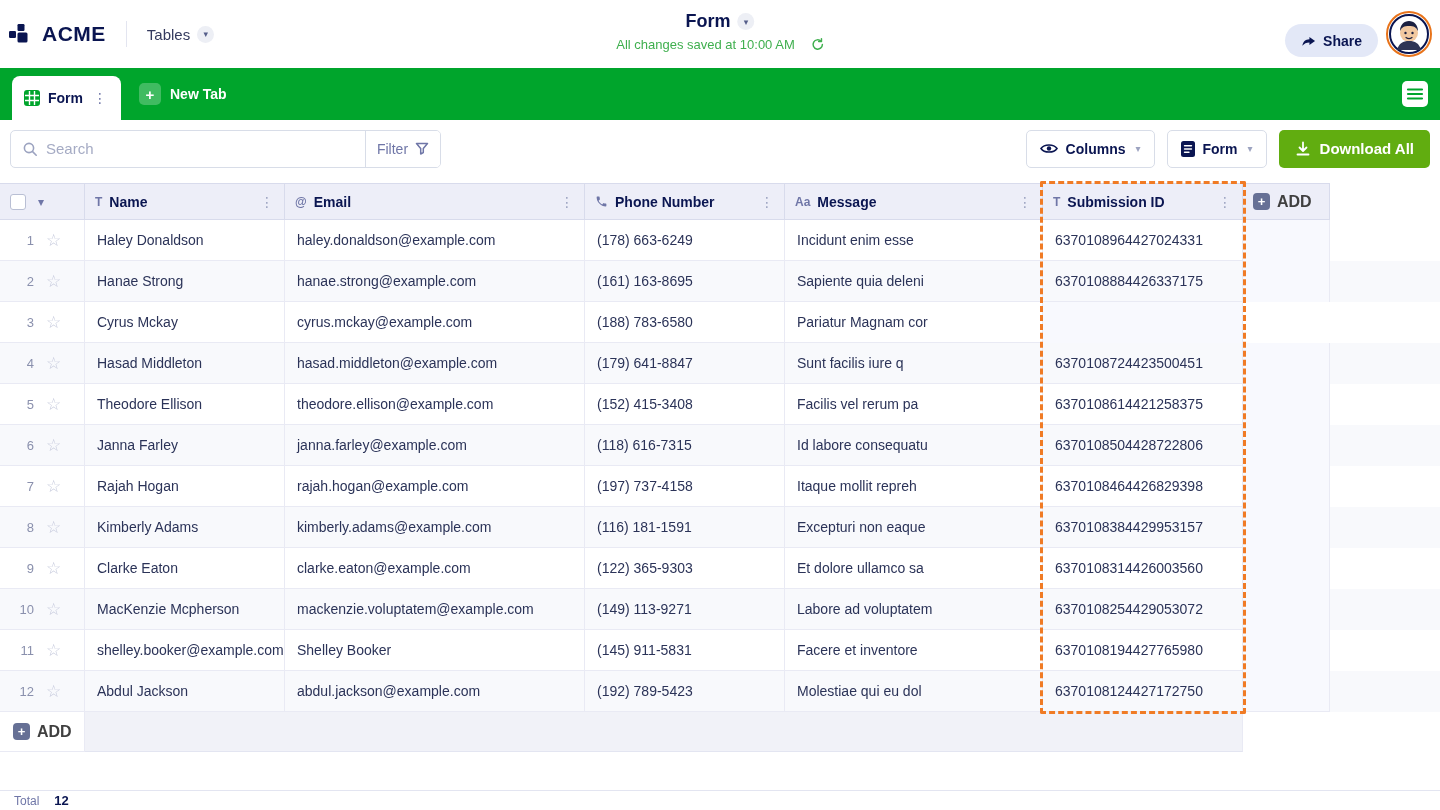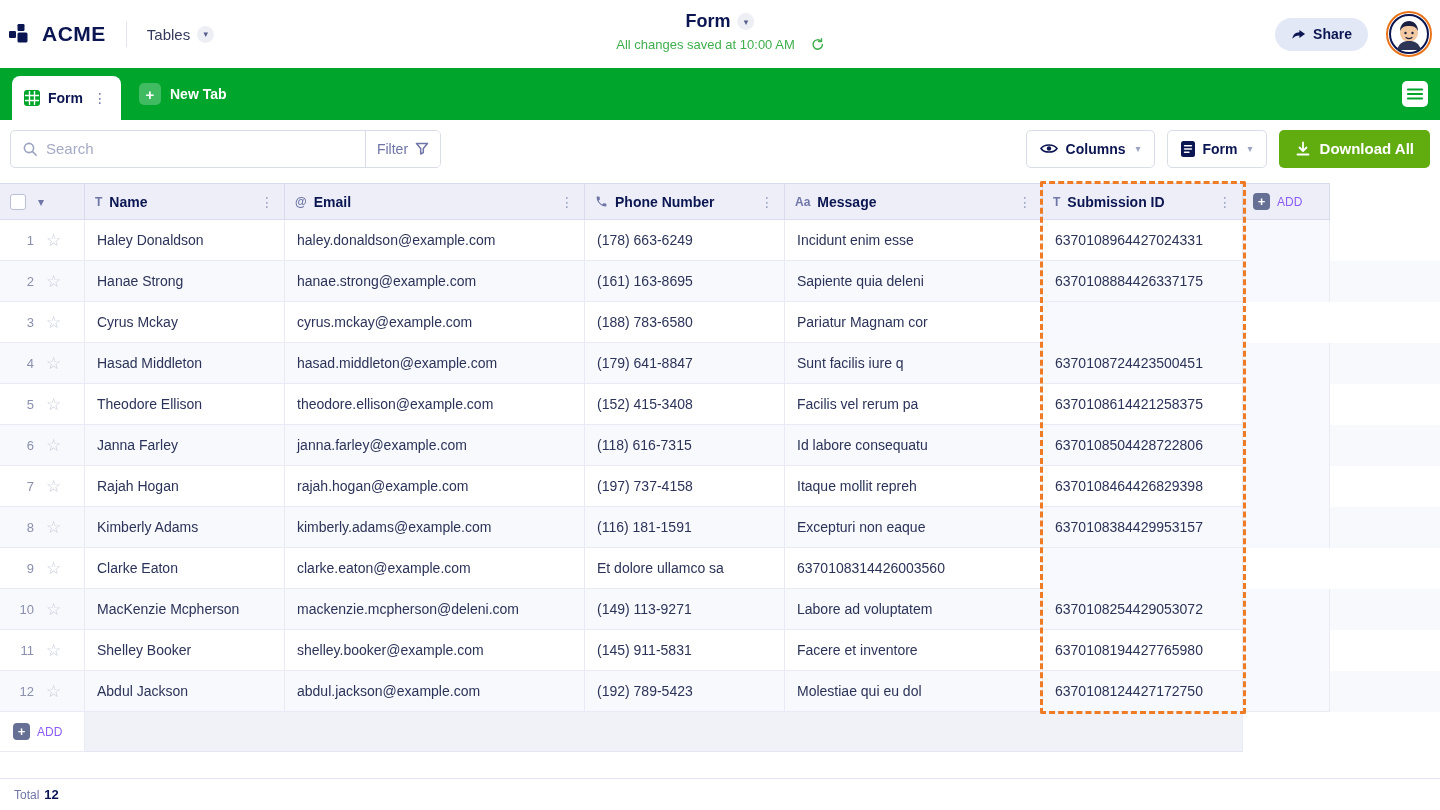--- a/index.html
+++ b/index.html
@@ -14,21 +14,21 @@
   .logo-text { font-size:21px; font-weight:800; color:#0A1551; letter-spacing:.5px; }
   .vdiv { width:1px; height:26px; background:#E3E5F0; margin:0 6px; }
   .tables-dd { display:flex; align-items:center; gap:7px; background:none; border:none; cursor:pointer;
     font-size:15px; color:#343A5E; font-family:inherit; }
   .chip-chev { width:17px; height:17px; border-radius:50%; background:#EDEFF5; color:#555E8A;
     font-size:9px; display:inline-flex; align-items:center; justify-content:center; }
   .center { position:absolute; left:50%; transform:translateX(-50%); top:11px; text-align:center; }
   .title-row { display:flex; align-items:center; justify-content:center; gap:7px; }
   .title-row h1 { font-size:18px; font-weight:700; color:#0A1551; }
   .saved { margin-top:5px; display:flex; align-items:center; gap:16px; font-size:13px; color:#3FAF4E; }
-  .top .right { margin-left:auto; display:flex; align-items:center; gap:18px; }
+  .top .right { margin-left:auto; display:flex; align-items:flex-end; gap:8px; }
   .share-btn { display:flex; align-items:center; gap:7px; background:#E3E8F7; border:none; cursor:pointer;
     border-radius:17px; height:33px; padding:0 16px; font-family:inherit; font-size:14px; font-weight:700; color:#0A1551; }
   .avatar { width:46px; height:46px; border-radius:50%; border:2px solid #E8731A; display:flex;
     align-items:center; justify-content:center; background:#fff; cursor:pointer; }
 
   
   .tabbar { height:52px; background:#00A52C; display:flex; align-items:flex-end; padding:0 12px; }
   .tab { height:44px; background:#fff; border-radius:8px 8px 0 0; display:flex; align-items:center;
     gap:8px; padding:0 12px; cursor:pointer; }
   .tab-label { font-size:14px; font-weight:700; color:#0A1551; }
@@ -64,21 +64,21 @@
   .thead .hc { gap:7px; cursor:pointer; }
   .colicon { font-size:12px; font-weight:700; color:#6F76A7; }
   .collabel { font-size:14px; font-weight:700; color:#0A1551; flex:1; white-space:nowrap; overflow:hidden; }
   .kebab { color:#9CA3C0; font-size:14px; cursor:pointer; }
   .headcell { display:flex; align-items:center; gap:12px; padding-left:13px; }
   .checkbox { width:16px; height:16px; border:1.5px solid #B9BFD4; border-radius:3px; background:#fff; cursor:pointer; }
   .chevcol { color:#6F76A7; font-size:12px; cursor:pointer; }
   .addcol { gap:7px; cursor:pointer; justify-content:flex-start; }
   .plus-navy { width:17px; height:17px; border-radius:4px; background:#667095; color:#fff; font-size:13px;
     font-weight:700; display:inline-flex; align-items:center; justify-content:center; }
-  .addlabel { font-size:12px; font-weight:400; color:#8b5cf6; }
+  .addlabel { font-size:16px; font-weight:700; color:#404040; }
 
   .brow { height:41px; background:#fff; cursor:default; }
   .brow:nth-child(even) { background:#F8F9FC; }
   .brow .cell { border-bottom:1px solid #E9EAF4; border-right:1px solid #E9EAF4; display:flex; align-items:center;
     padding:0 12px; font-size:14px; color:#2B3358; white-space:nowrap; overflow:hidden; cursor:pointer; }
   .brow .headcell { cursor:default; }
   .rownum { width:22px; text-align:right; font-size:13px; color:#8A90AD; }
   .star { font-size:17px; color:#C7CBDD; cursor:pointer; line-height:1; }
   .brow .rightpad { background:#F8F9FE; border-bottom:none; border-right:1px solid #E9EAF4; cursor:default; }
   .brow:last-of-type .rightpad { border-bottom:1px solid #E9EAF4; }
@@ -87,22 +87,22 @@
   .addrow .arhead { border-right:1px solid #E9EAF4; border-bottom:1px solid #E9EAF4; background:#fff;
     display:flex; align-items:center; padding-left:13px; }
   .addrow-btn { display:flex; align-items:center; gap:7px; background:none; border:none; cursor:pointer; font-family:inherit; }
   .addrow .band { grid-column:2 / 7; background:#F1F2F8; border-bottom:1px solid #E3E5F1; border-right:1px solid #E9EAF4; }
   .addrow .tail { background:#fff; }
 
   .selection { position:absolute; left:1040px; top:-2px; width:206px; height:533px;
     border:3px dashed #F07B25; border-radius:2px; pointer-events:none; z-index:5; }
 
   
-  .pagefoot { position:absolute; left:0; right:0; bottom:0; height:32px; border-top:1px solid #E3E5F1;
-    background:#fff; display:flex; align-items:center; padding-left:14px; gap:5px; }
+  .pagefoot { position:absolute; left:0; right:0; bottom:0; height:20px; border-top:1px solid #E3E5F1;
+    background:#fff; display:flex; align-items:center; padding-left:14px; gap:15px; }
   .total-label { font-size:12px; color:#6F76A7; }
   .total-value { font-size:13px; font-weight:700; color:#0A1551; }
 </style>
 </head>
 <body>
 
 <div class="app">
 
   <header class="top">
     <div class="left">
@@ -364,45 +364,46 @@
     <div class="cell rightpad"></div>
   </div>
 
   <div class="row brow">
     <div class="cell headcell">
       <span class="rownum">9</span>
       <span class="star">☆</span>
     </div>
     <div class="cell">Clarke Eaton</div>
     <div class="cell">clarke.eaton@example.com</div>
+    <div class="cell">(122) 365-9303</div>
     <div class="cell">Et dolore ullamco sa</div>
     <div class="cell">6370108314426003560</div>
     <div class="cell rightpad"></div>
   </div>
 
   <div class="row brow">
     <div class="cell headcell">
       <span class="rownum">10</span>
       <span class="star">☆</span>
     </div>
     <div class="cell">MacKenzie Mcpherson</div>
-    <div class="cell">mackenzie.mcpherson@deleni.com</div>
+    <div class="cell">mackenzie.voluptatem@example.com</div>
     <div class="cell">(149) 113-9271</div>
     <div class="cell">Labore ad voluptatem</div>
     <div class="cell">6370108254429053072</div>
     <div class="cell rightpad"></div>
   </div>
 
   <div class="row brow">
     <div class="cell headcell">
       <span class="rownum">11</span>
       <span class="star">☆</span>
     </div>
+    <div class="cell">shelley.booker@example.com</div>
     <div class="cell">Shelley Booker</div>
-    <div class="cell">shelley.booker@example.com</div>
     <div class="cell">(145) 911-5831</div>
     <div class="cell">Facere et inventore</div>
     <div class="cell">6370108194427765980</div>
     <div class="cell rightpad"></div>
   </div>
 
   <div class="row brow">
     <div class="cell headcell">
       <span class="rownum">12</span>
       <span class="star">☆</span>

